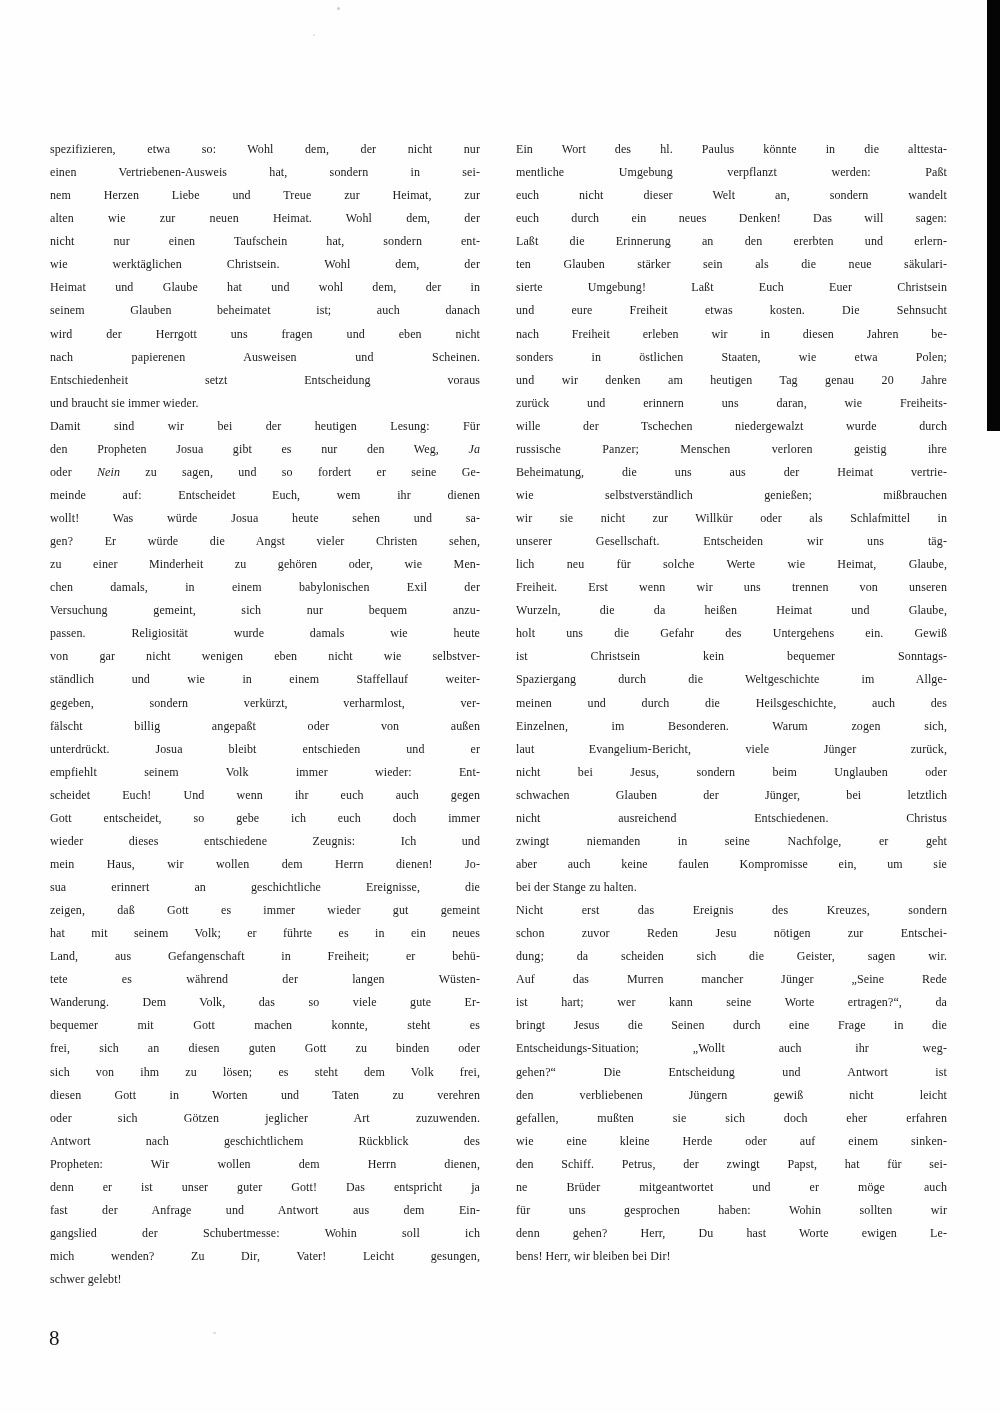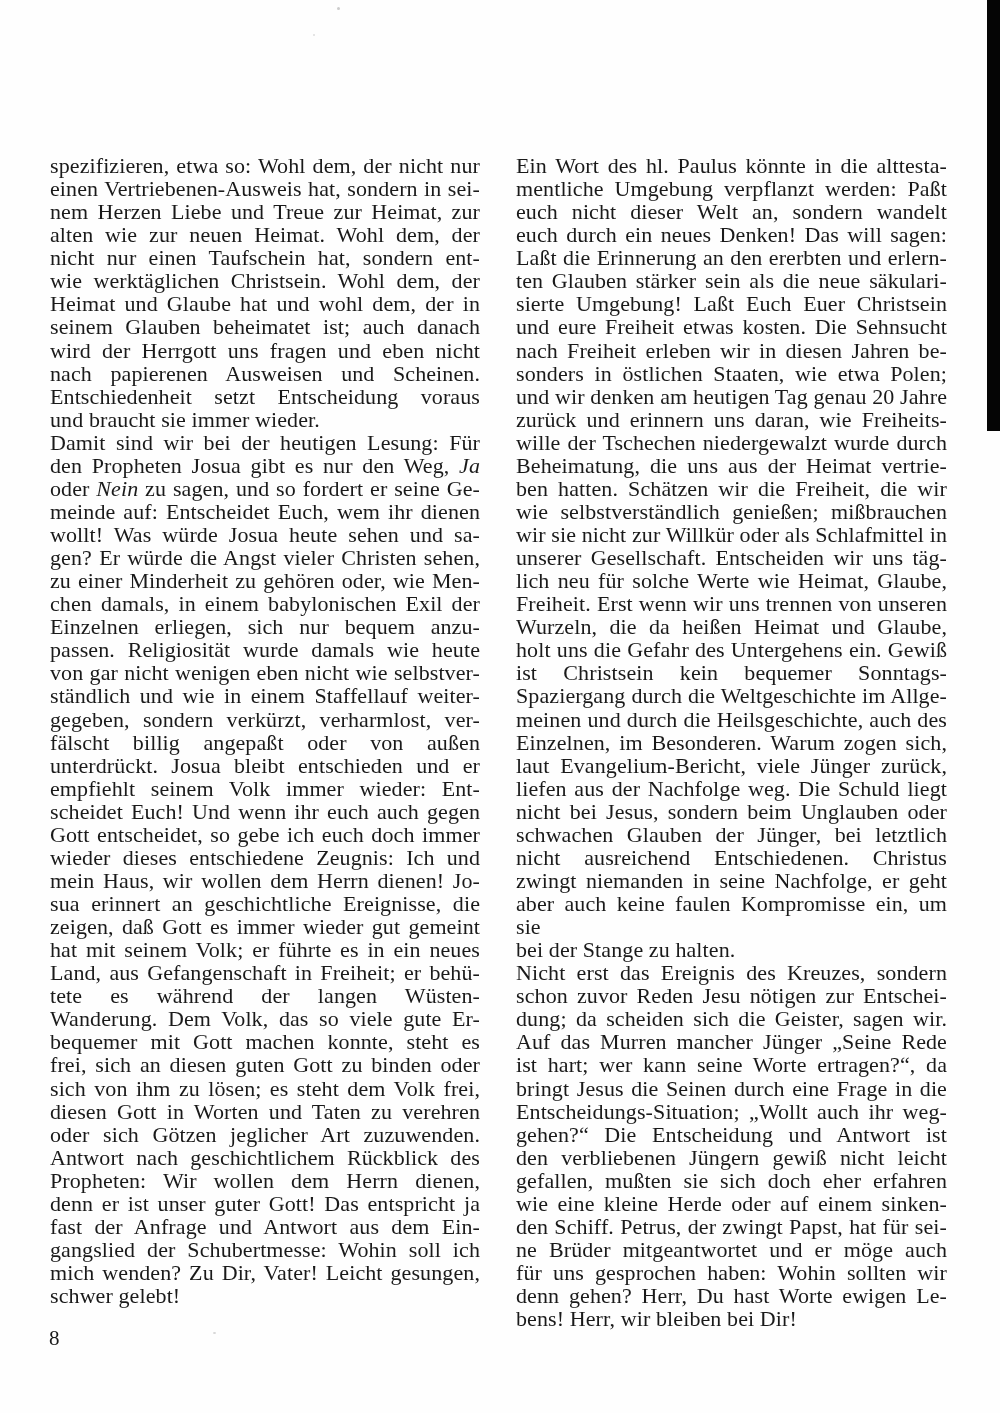--- a/index.html
+++ b/index.html
@@ -10,25 +10,24 @@
   }
   .page {
     position: relative;
     width: 1000px; height: 1413px;
     overflow: hidden;
     background: #fefefe;
   }
   .text-column {
     position: absolute;
     top: 138px;
-    font-size: 22px;
+    font-size: 12px;
     line-height: 23.07px;
     color: #1a1a1a;
     letter-spacing: 0.1px;
-    margin-top: 16px;
   }
   .col-left  { left: 50px;  width: 430px; }
   .col-right { left: 516px; width: 431px; }
   .paragraph { margin: 0; }
   .line {
     text-align: justify;
     text-align-last: justify;
     -moz-text-align-last: justify;
     white-space: normal;
   }
@@ -83,21 +82,21 @@
       </div>
       <div class="paragraph">
         <div class="line">Damit sind wir bei der heutigen Lesung: Für</div>
         <div class="line">den Propheten Josua gibt es nur den Weg, <i>Ja</i></div>
         <div class="line">oder <i>Nein</i> zu sagen, und so fordert er seine Ge-</div>
         <div class="line">meinde auf: Entscheidet Euch, wem ihr dienen</div>
         <div class="line">wollt! Was würde Josua heute sehen und sa-</div>
         <div class="line">gen? Er würde die Angst vieler Christen sehen,</div>
         <div class="line">zu einer Minderheit zu gehören oder, wie Men-</div>
         <div class="line">chen damals, in einem babylonischen Exil der</div>
-        <div class="line">Einzelnen erliegen, sich nur bequem anzu-</div>
+        <div class="line">Versuchung gemeint, sich nur bequem anzu-</div>
         <div class="line">passen. Religiosität wurde damals wie heute</div>
         <div class="line">von gar nicht wenigen eben nicht wie selbstver-</div>
         <div class="line">ständlich und wie in einem Staffellauf weiter-</div>
         <div class="line">gegeben, sondern verkürzt, verharmlost, ver-</div>
         <div class="line">fälscht billig angepaßt oder von außen</div>
         <div class="line">unterdrückt. Josua bleibt entschieden und er</div>
         <div class="line">empfiehlt seinem Volk immer wieder: Ent-</div>
         <div class="line">scheidet Euch! Und wenn ihr euch auch gegen</div>
         <div class="line">Gott entscheidet, so gebe ich euch doch immer</div>
         <div class="line">wieder dieses entschiedene Zeugnis: Ich und</div>
@@ -131,35 +130,34 @@
         <div class="line">euch durch ein neues Denken! Das will sagen:</div>
         <div class="line">Laßt die Erinnerung an den ererbten und erlern-</div>
         <div class="line">ten Glauben stärker sein als die neue säkulari-</div>
         <div class="line">sierte Umgebung! Laßt Euch Euer Christsein</div>
         <div class="line">und eure Freiheit etwas kosten. Die Sehnsucht</div>
         <div class="line">nach Freiheit erleben wir in diesen Jahren be-</div>
         <div class="line">sonders in östlichen Staaten, wie etwa Polen;</div>
         <div class="line">und wir denken am heutigen Tag genau 20 Jahre</div>
         <div class="line">zurück und erinnern uns daran, wie Freiheits-</div>
         <div class="line">wille der Tschechen niedergewalzt wurde durch</div>
+        <div class="line">russische Panzer; Menschen verloren geistig ihre</div>
         <div class="line">Beheimatung, die uns aus der Heimat vertrie-</div>
-        <div class="line">ben hatten. Schätzen wir die Freiheit, die wir</div>
         <div class="line">wie selbstverständlich genießen; mißbrauchen</div>
         <div class="line">wir sie nicht zur Willkür oder als Schlafmittel in</div>
         <div class="line">unserer Gesellschaft. Entscheiden wir uns täg-</div>
         <div class="line">lich neu für solche Werte wie Heimat, Glaube,</div>
         <div class="line">Freiheit. Erst wenn wir uns trennen von unseren</div>
         <div class="line">Wurzeln, die da heißen Heimat und Glaube,</div>
         <div class="line">holt uns die Gefahr des Untergehens ein. Gewiß</div>
         <div class="line">ist Christsein kein bequemer Sonntags-</div>
         <div class="line">Spaziergang durch die Weltgeschichte im Allge-</div>
         <div class="line">meinen und durch die Heilsgeschichte, auch des</div>
         <div class="line">Einzelnen, im Besonderen. Warum zogen sich,</div>
         <div class="line">laut Evangelium-Bericht, viele Jünger zurück,</div>
-        <div class="line">liefen aus der Nachfolge weg. Die Schuld liegt</div>
         <div class="line">nicht bei Jesus, sondern beim Unglauben oder</div>
         <div class="line">schwachen Glauben der Jünger, bei letztlich</div>
         <div class="line">nicht ausreichend Entschiedenen. Christus</div>
         <div class="line">zwingt niemanden in seine Nachfolge, er geht</div>
         <div class="line">aber auch keine faulen Kompromisse ein, um sie</div>
         <div class="line last">bei der Stange zu halten.</div>
       </div>
       <div class="paragraph">
         <div class="line">Nicht erst das Ereignis des Kreuzes, sondern</div>
         <div class="line">schon zuvor Reden Jesu nötigen zur Entschei-</div>

